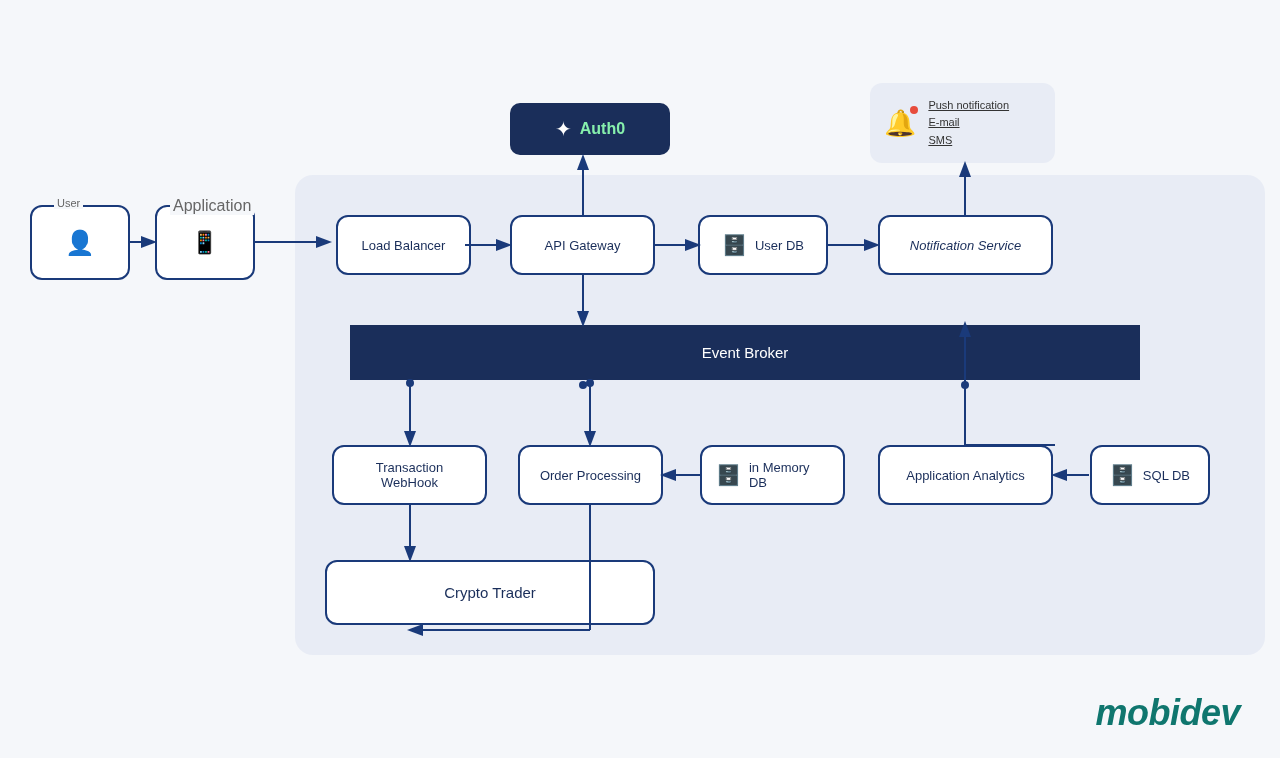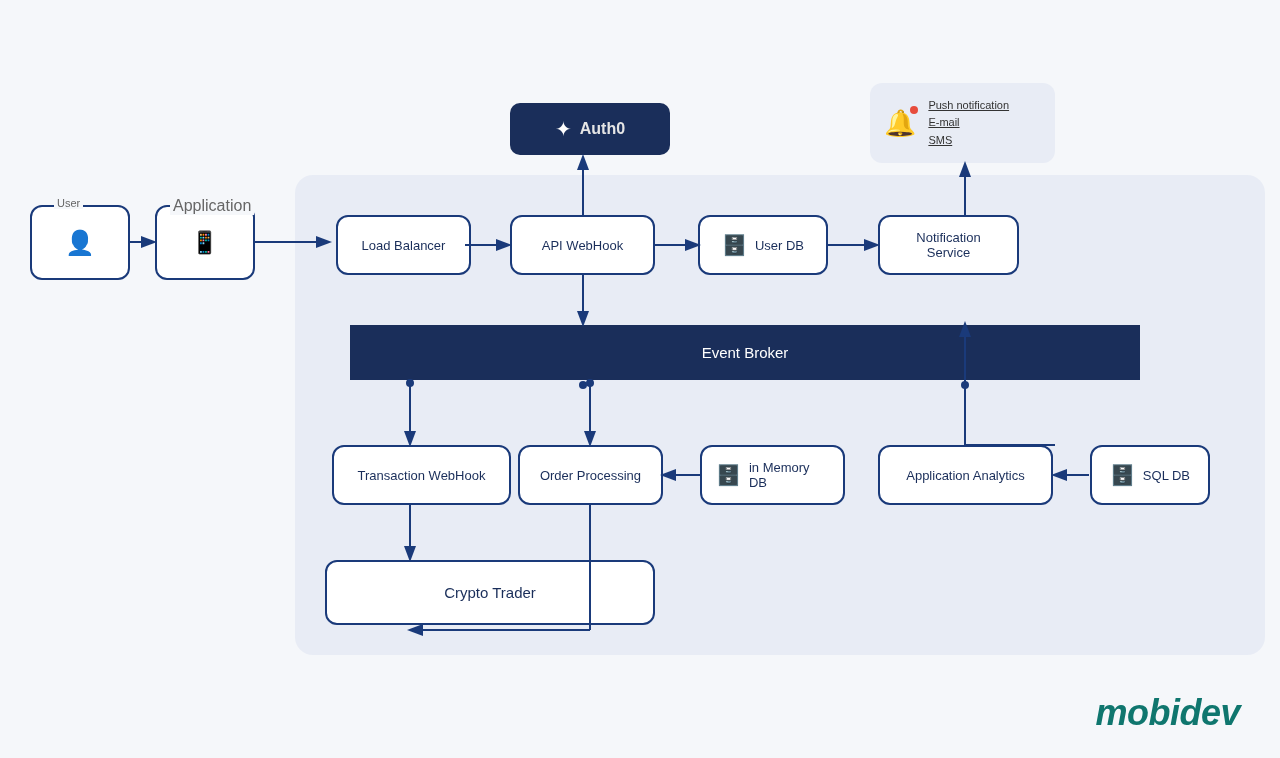--- a/index.html
+++ b/index.html
@@ -43,21 +43,21 @@
       display: flex;
       align-items: center;
       justify-content: center;
       gap: 8px;
     }
     .auth0-box .auth0-icon {
       color: white;
       font-size: 20px;
     }
     .auth0-box .auth0-label {
-      color: #e5e5e5;
+      color: #86efac;
       font-size: 16px;
       font-weight: 600;
     }
 
     
     .notif-info-box {
       position: absolute;
       top: 83px;
       left: 870px;
       width: 185px;
@@ -261,37 +261,37 @@
   <div class="app-box">
     <span class="phone-icon">📱</span>
   </div>
   <div class="app-label">Application</div>
 
   <div class="svc-box" style="left:336px; top:215px; width:135px; height:60px;">
     <span>Load Balancer</span>
   </div>
 
   <div class="svc-box" style="left:510px; top:215px; width:145px; height:60px;">
-    <span>API WebHook</span>
+    <span>API Gateway</span>
   </div>
 
   <div class="db-box" style="left:698px; top:215px; width:130px; height:60px;">
     <span style="font-size:20px;">🗄️</span>
     <span>User DB</span>
   </div>
 
-  <div class="svc-box" style="left:878px; top:215px; width:141px; height:60px;">
+  <div class="svc-box" style="left:878px; top:215px; width:175px; height:60px;font-style:italic;">
     <span>Notification Service</span>
   </div>
 
   <div class="event-broker">
     <span>Event Broker</span>
   </div>
 
-  <div class="svc-box" style="left:332px; top:445px; width:179px; height:60px;align-items:center;">
+  <div class="svc-box" style="left:332px; top:445px; width:155px; height:60px;align-items:center;">
     <span>Transaction WebHook</span>
   </div>
 
   <div class="svc-box" style="left:518px; top:445px; width:145px; height:60px;">
     <span>Order Processing</span>
   </div>
 
   <div class="db-box" style="left:700px; top:445px; width:145px; height:60px;">
     <span style="font-size:20px;">🗄️</span>
     <span>in Memory DB</span>

